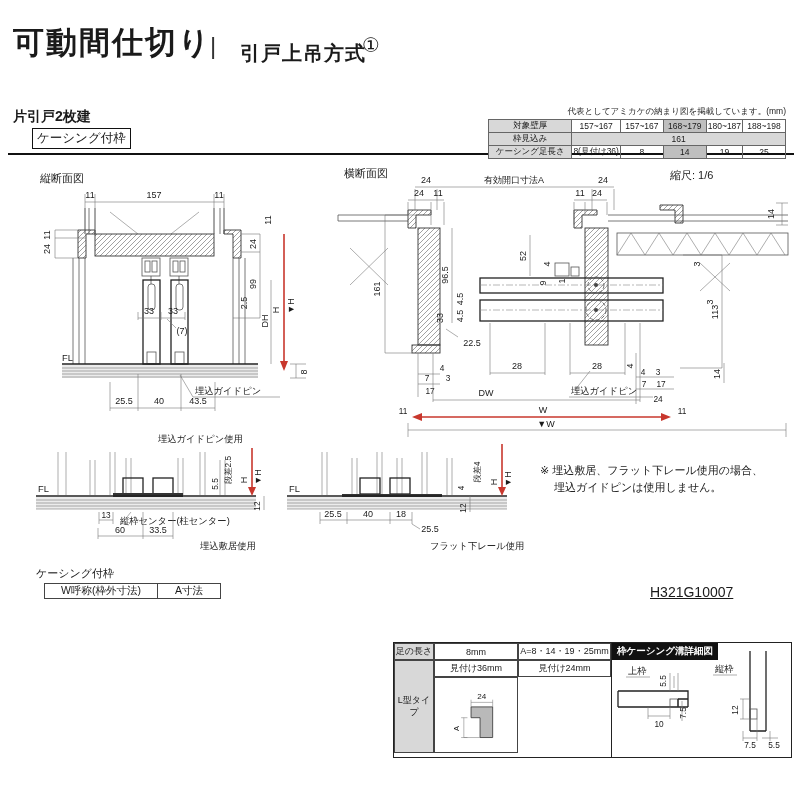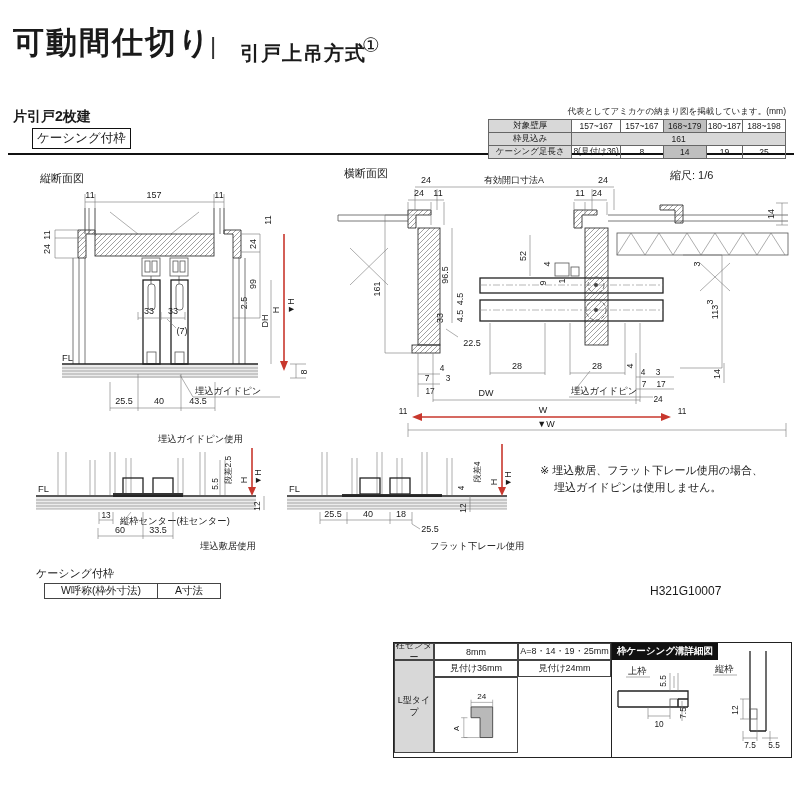--- a/index.html
+++ b/index.html
@@ -19,21 +19,21 @@
   .specnote{display:flex;justify-content:flex-end;font-size:8.5px;color:#222;margin-bottom:1px;}
   table.spec{border-collapse:collapse;}
   table.spec td{border:0.8px solid #666;font-size:8.5px;text-align:center;padding:0 1px;height:11px;white-space:nowrap;}
   td.shl{background:var(--shade);}
   td.shm{background:var(--shade2);}
   
   table.open{border-collapse:collapse;}
   table.open td{border:0.9px solid #444;font-size:10.5px;text-align:center;height:14px;padding:0 4px;white-space:nowrap;margin-top:12px;}
   .smallttl{font-size:11px;}
   .formula{font-size:11px;line-height:1.35;}
-  .docno{font-size:12px;}
+  .docno{font-size:14px;text-decoration:underline;}
   .noteblk{font-size:11px;line-height:1.5;color:#222;}
   
   .btm{border:1.6px solid #222;display:flex;}
   .leggrid{display:grid;grid-template-columns:40px 84px 93px;grid-template-rows:17px 17px 76px;}
   .leggrid>div{border:0.8px solid #444;display:flex;align-items:center;justify-content:center;
                font-size:9px;text-align:center;white-space:nowrap;overflow:hidden;}
   .cellshade{background:var(--shade);white-space:normal !important;line-height:1.25;font-size:9.5px;}
   .groove{position:relative;width:178px;border-left:1.4px solid #222;}
   .gbar{position:absolute;left:0;top:0;background:#111;color:#fff;font-size:9.5px;font-weight:bold;
         padding:2px 5px;white-space:nowrap;z-index:2;}
@@ -402,21 +402,21 @@
       </tr>
     </tbody>
       </table>
   </div>
 
 
   <div class="abs docno" style="left:650px;top:584px">H321G10007</div>
 
   <div class="abs btm" style="left:393px;top:642px;width:397px;height:114px">
     <div class="leggrid" style="width:217px">
-      <div class="cellshade">柱センター</div>
+      <div class="cellshade">足の長さ</div>
       <div>8mm</div>
       <div>A=8・14・19・25mm</div>
       <div class="cellshade" style="grid-row:2/4">L型タイプ</div>
       <div>見付け36mm</div>
       <div>見付け24mm</div>
       <div>
         <svg width="91" height="74" viewBox="0 0 91 74">
           <polygon class="gshape" points="40,28 64,28 64,62 50,62 50,40 40,40"></polygon>
           <path class="t" d="M32,62 H50"></path>
           <path class="t" d="M40,20 V28 M64,20 V28 M40,23 H64"></path>

